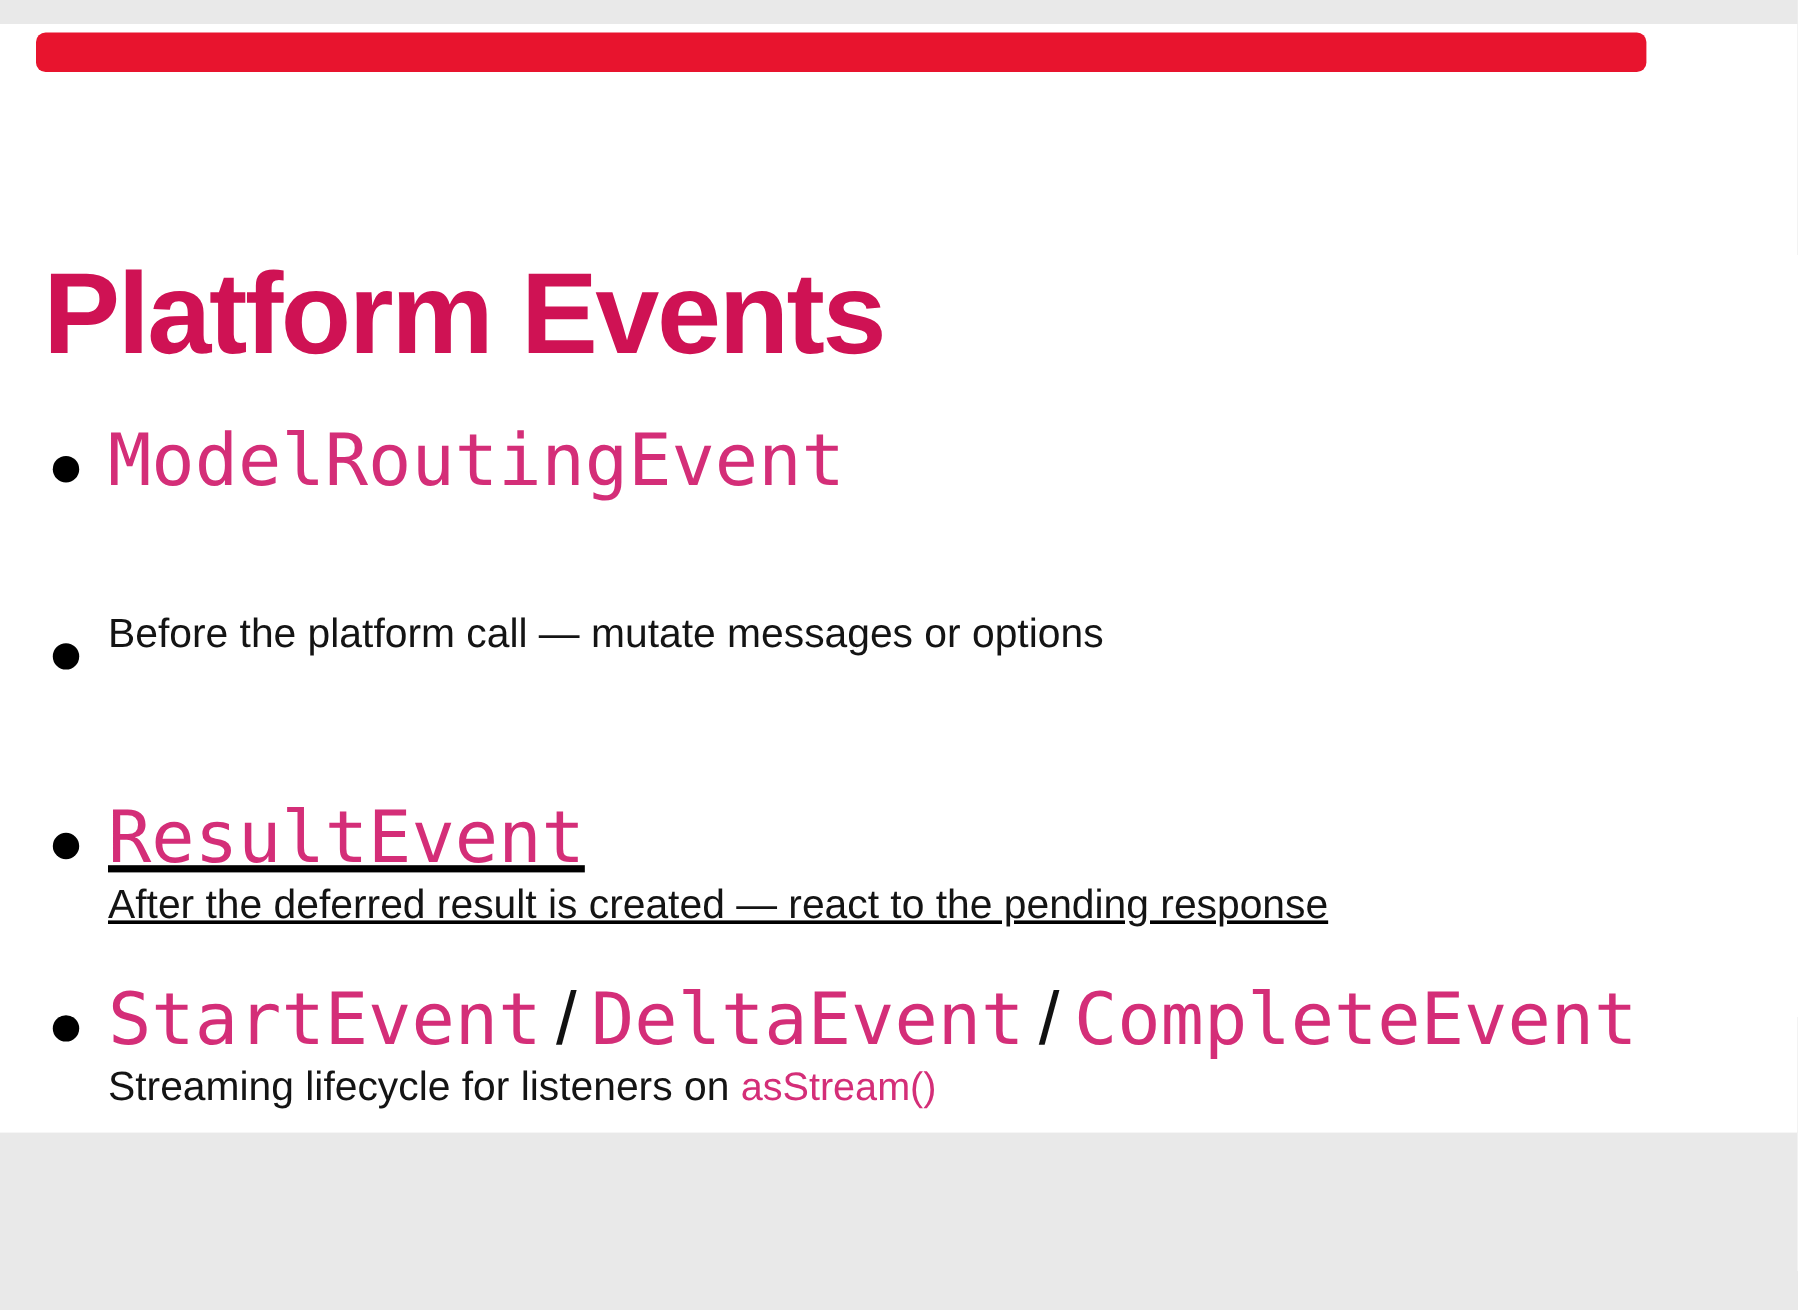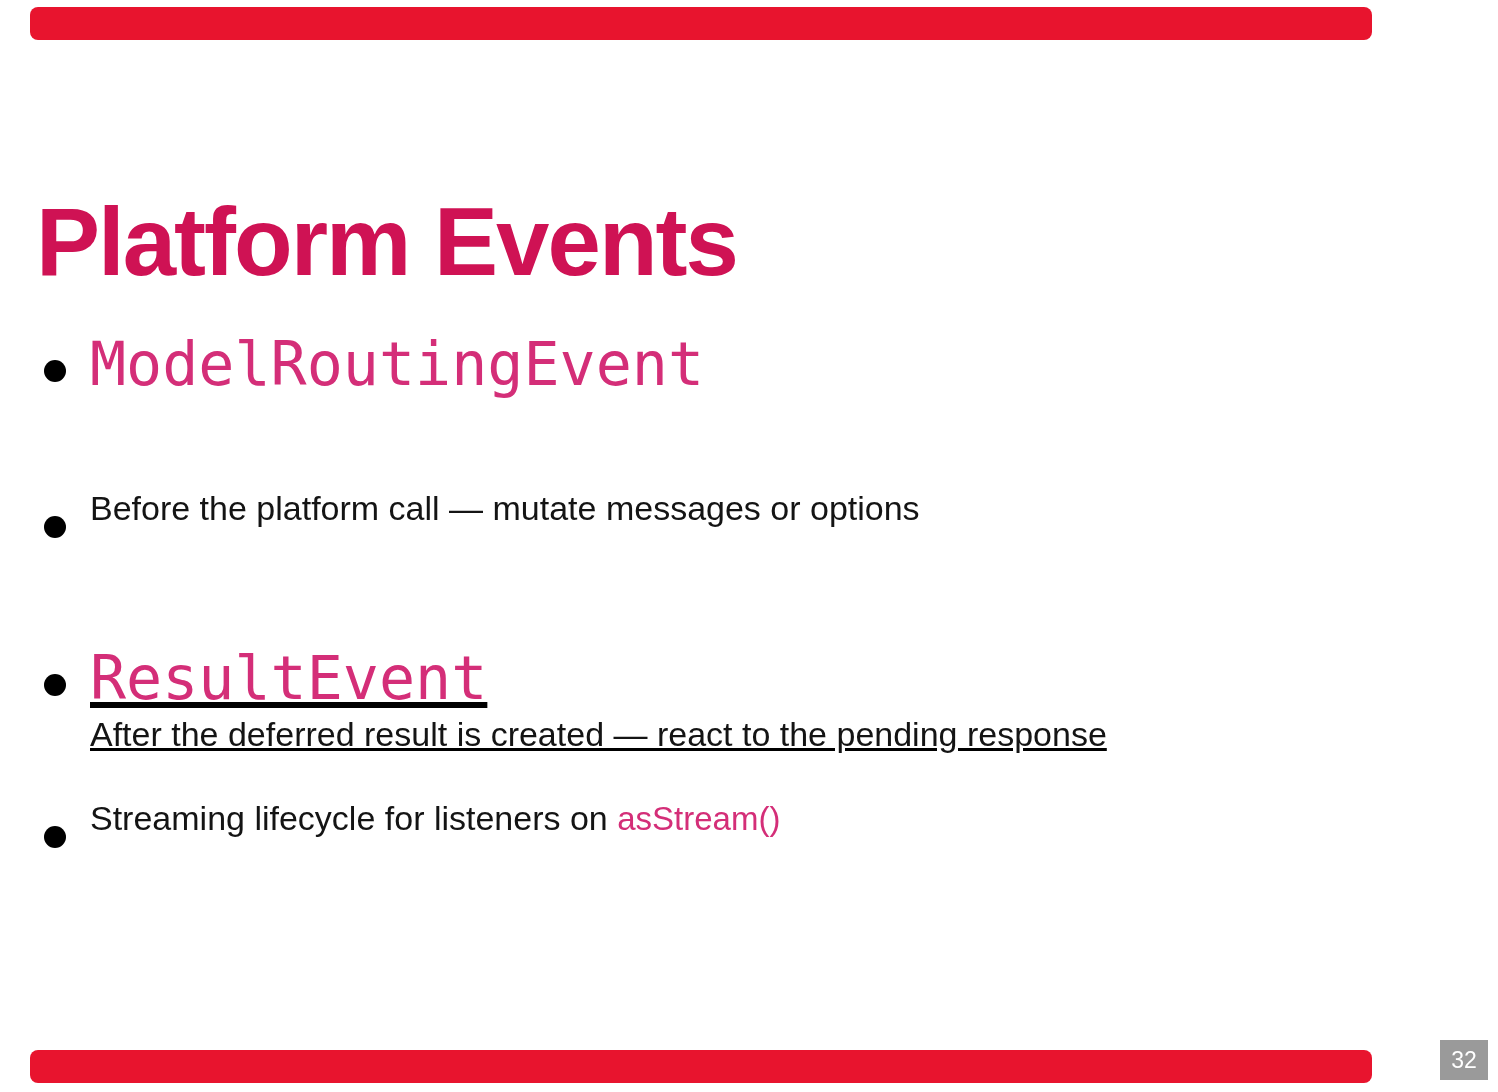--- a/index.html
+++ b/index.html
@@ -6,24 +6,25 @@
     --accent-red:#e8142e;
     --title-crimson:#cf1254;
     --code-pink:#d42e78;
     --text-black:#141414;
     --pagebox-bg:#9a9a9a;
     --pagebox-fg:#ffffff;
   }
   html,body{margin:0;padding:0;background:#e9e9e9;}
   .slide{
     position:relative;
-    width:1498px;height:1092px;
+    width:1498px;height:924px;
     background:#ffffff;
     overflow:hidden;
     font-family:"Liberation Sans",sans-serif;
+    margin-top:20px;
   }
   .accent-bar{
     position:absolute;left:30px;width:1342px;height:33px;
     background:var(--accent-red);
     border-radius:8px;
   }
   .accent-bar.top{top:7px;}
   .accent-bar.bottom{top:1050px;}
   .slide-title{
     position:absolute;left:36px;top:128px;
@@ -96,20 +97,21 @@
   </div>
 
   <div class="bullet">
     <span class="dot"></span>
     <div class="bullet-code"><span>ResultEvent</span></div>
     <div class="bullet-desc"><span>After the deferred result is created — react to the pending response</span></div>
   </div>
 
   <div class="bullet">
     <span class="dot"></span>
+    <div class="bullet-code"><span>StartEvent</span><span class="slash">/</span><span>DeltaEvent</span><span class="slash">/</span><span>CompleteEvent</span></div>
     <div class="bullet-desc"><span>Streaming lifecycle for listeners on </span><span class="inline-code">asStream()</span></div>
   </div>
 </div>
 
   <div class="accent-bar bottom"></div>
 
   <div class="page-number-box">
     <span>32</span>
   </div>
 </div>

